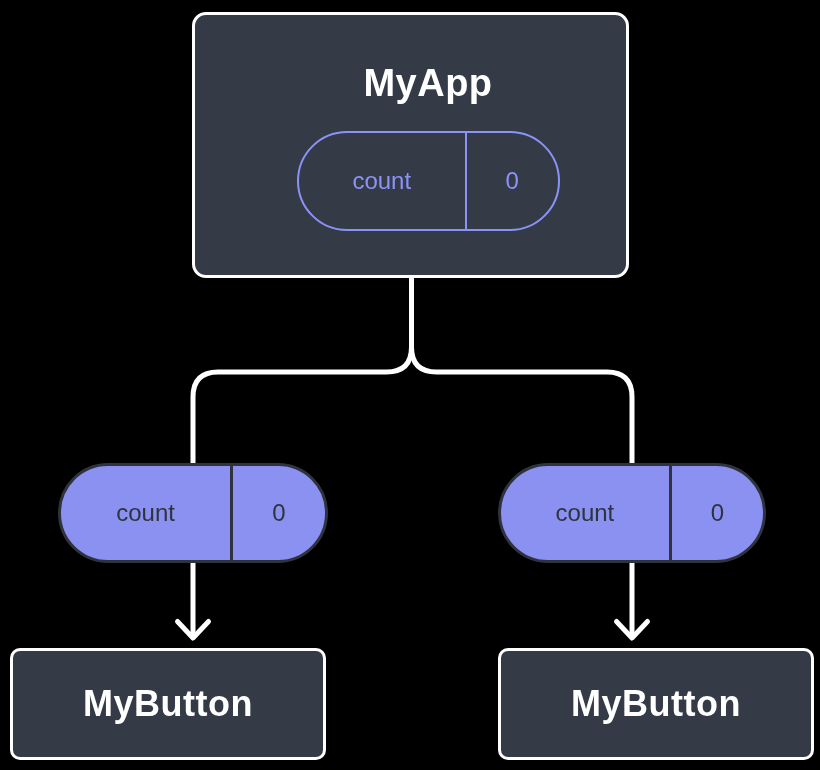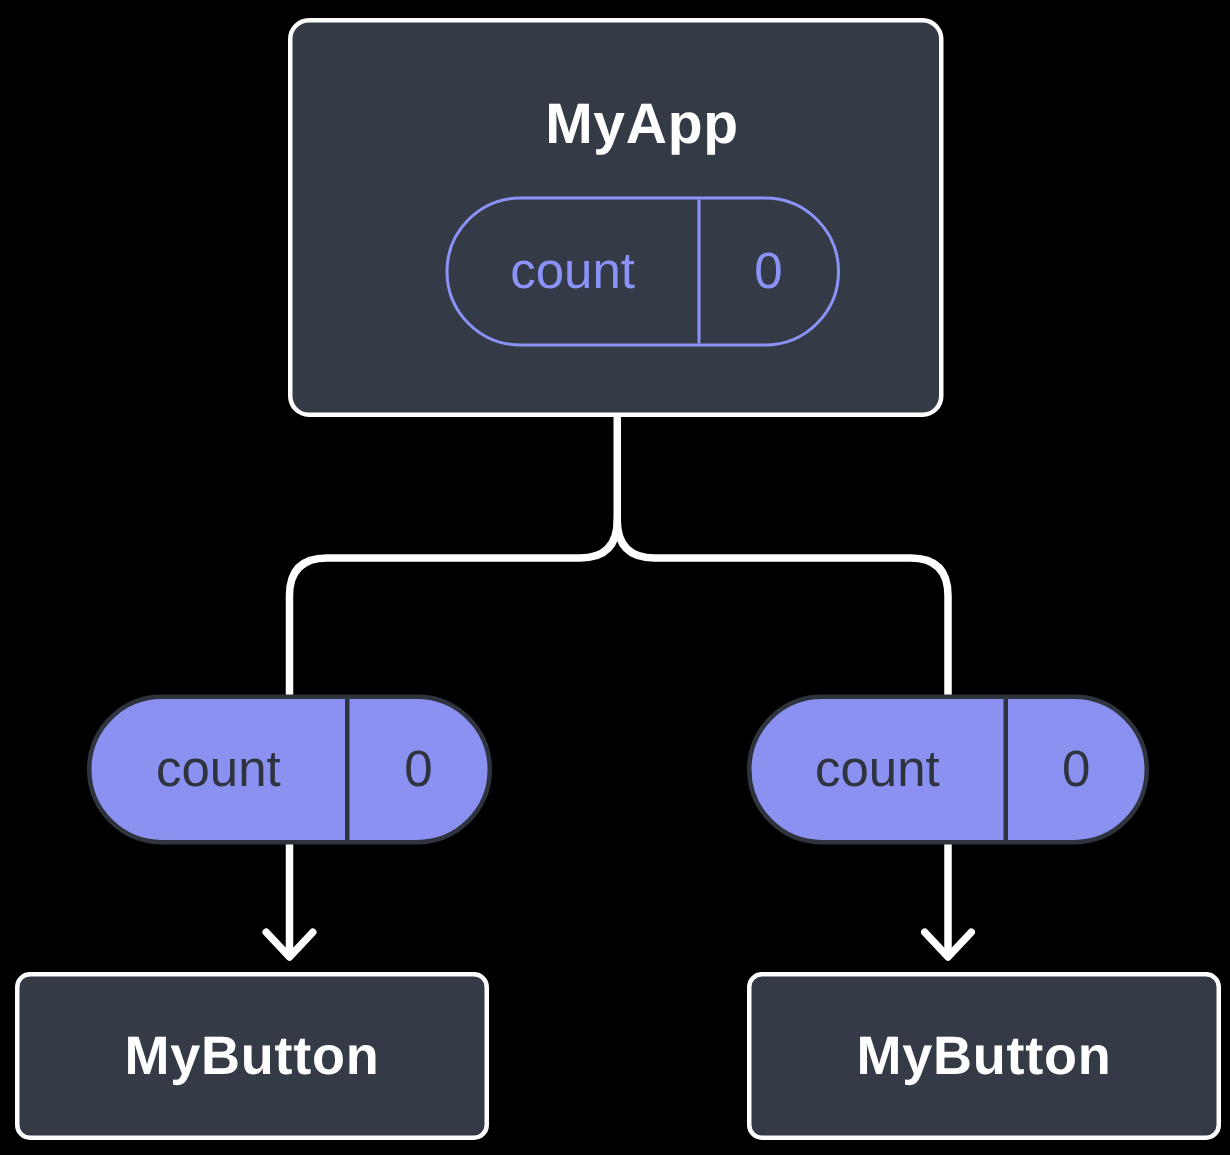--- a/index.html
+++ b/index.html
@@ -54,21 +54,21 @@
   .node.child .node-title{margin-bottom:0;font-size:36px;}
   .child-left{left:10px;top:648px;}
   .child-right{left:498px;top:648px;}
   .pill{
     display:flex;align-items:stretch;
     border-radius:9999px;
     height:100px;
   }
   .pill .seg{
     display:flex;align-items:center;justify-content:center;
-    font-size:34px;line-height:1;
+    font-size:24px;line-height:1;
   }
   .pill .seg.name{flex:1.84;}
   .pill .seg.value{flex:1;}
   .pill.outline{
     width:263px;
     border:2px solid var(--purple-outline);
     color:var(--purple-outline);
     background:transparent;
   }
   .pill.outline .seg.value{border-left:2px solid var(--purple-outline);}

